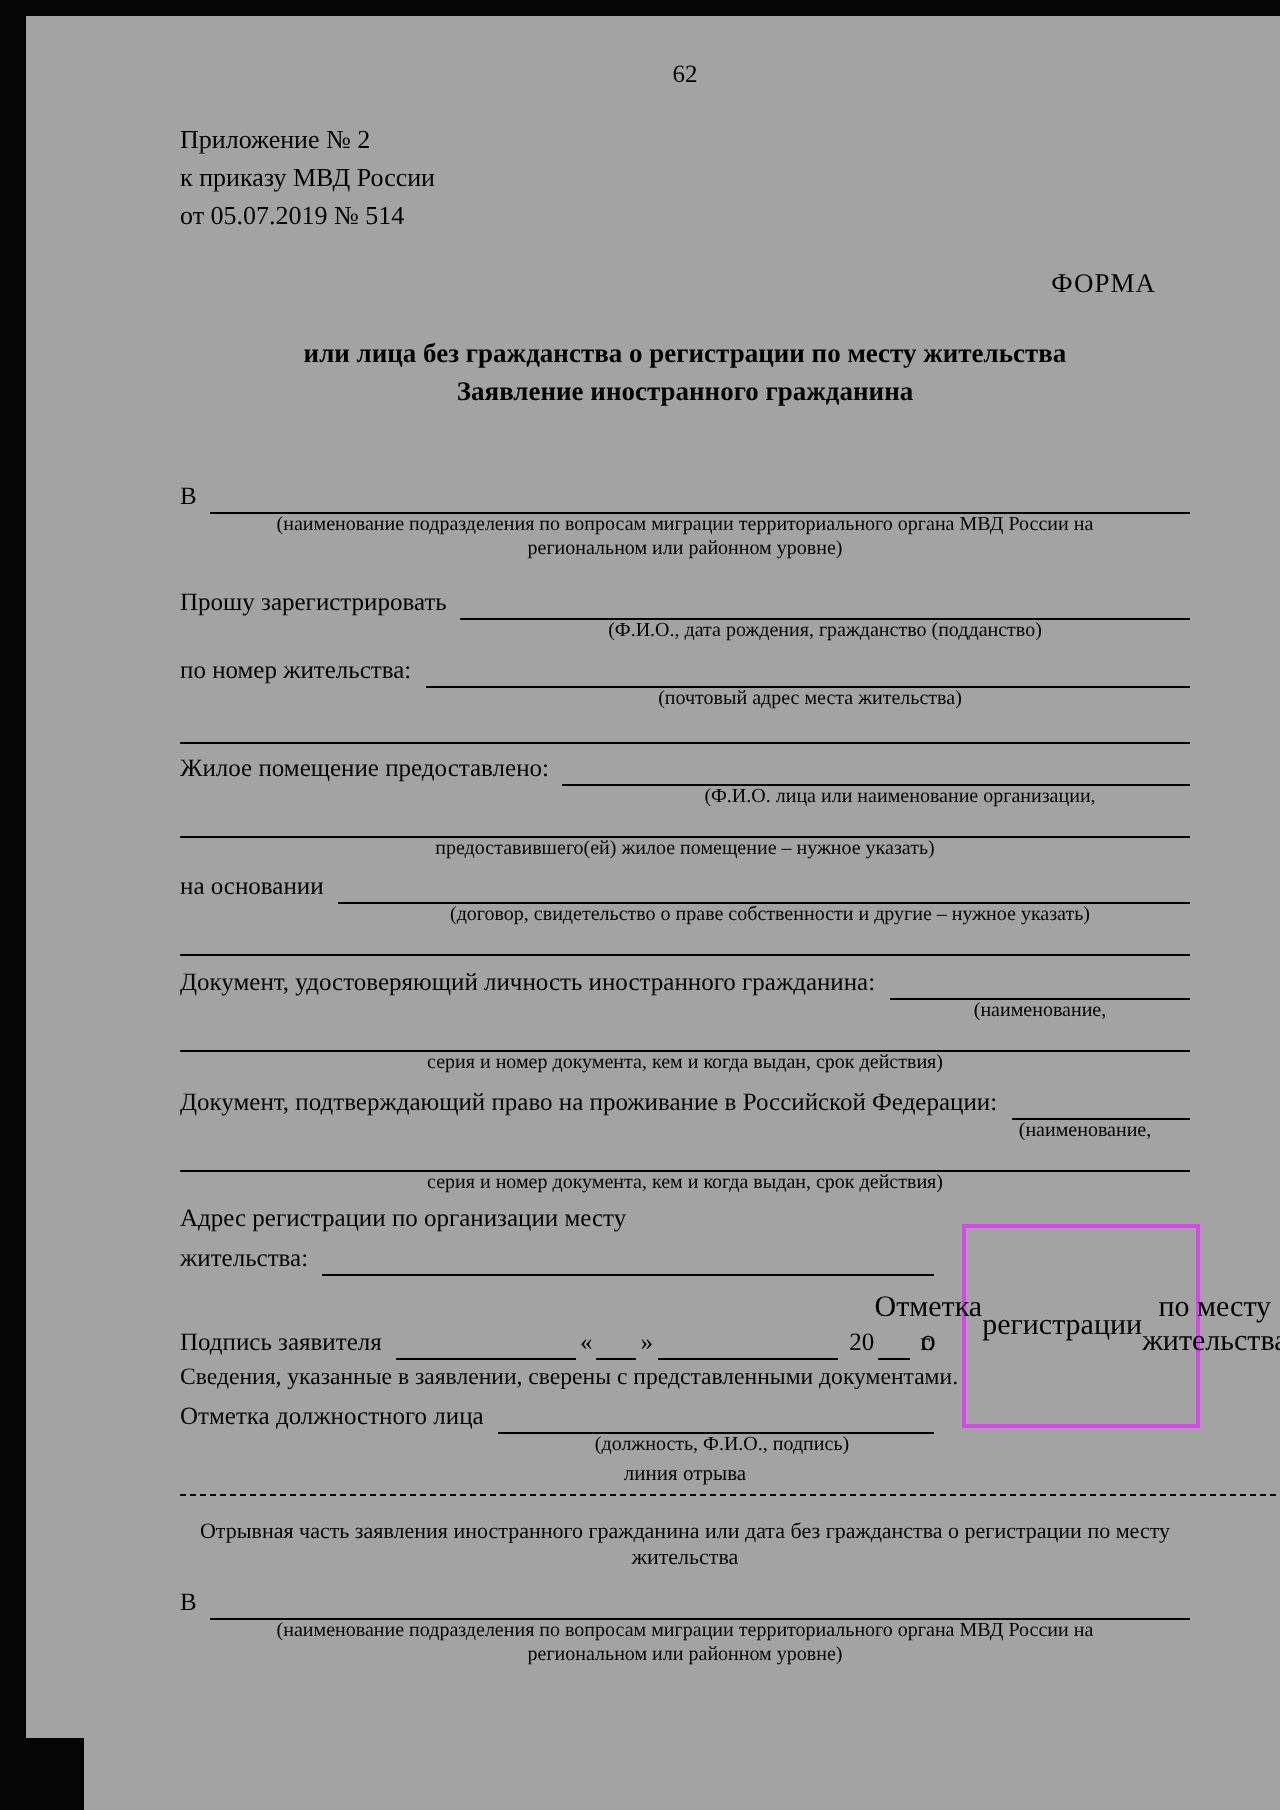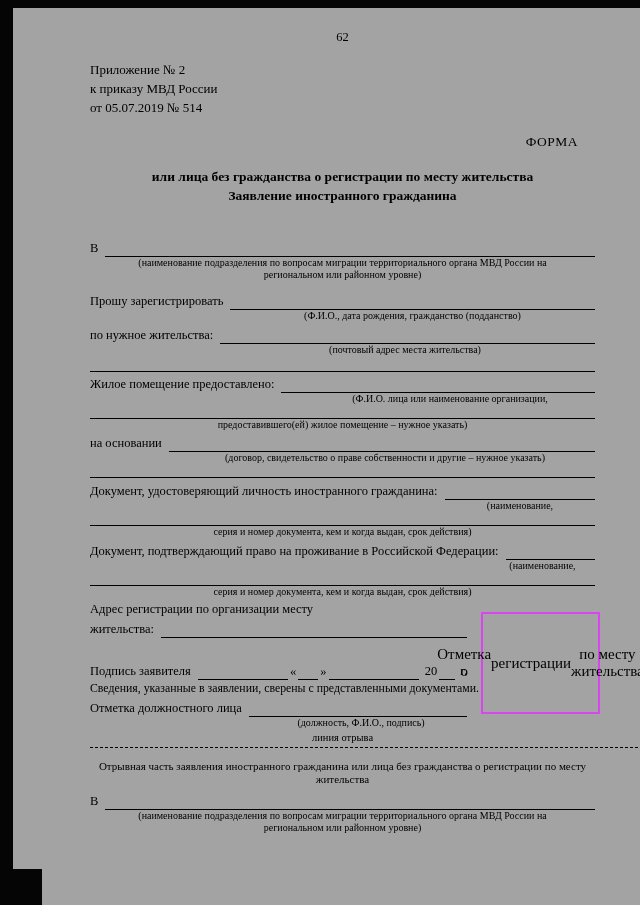--- a/index.html
+++ b/index.html
@@ -65,21 +65,21 @@
     <div class="caption">(наименование подразделения по вопросам миграции территориального органа МВД России на</div>
     <div class="caption">региональном или районном уровне)</div>
 
     <div class="row" style="margin-top:9px">
       <span class="lbl">Прошу зарегистрировать</span>
       <span class="fill"></span>
     </div>
     <div class="caption" style="margin-left:140px">(Ф.И.О., дата рождения, гражданство (подданство)</div>
 
     <div class="row" style="margin-top:2px">
-      <span class="lbl">по нужное жительства:</span>
+      <span class="lbl">по номер жительства:</span>
       <span class="fill"></span>
     </div>
     <div class="caption" style="margin-left:125px">(почтовый адрес места жительства)</div>
     <div class="blank-line" style="margin-top:2px"></div>
 
     <div class="row" style="margin-top:1px">
       <span class="lbl">Жилое помещение предоставлено:</span>
       <span class="fill"></span>
     </div>
     <div class="caption" style="margin-left:215px">(Ф.И.О. лица или наименование организации,</div>
@@ -132,21 +132,21 @@
     <div class="row narrow">
       <span class="lbl">Отметка должностного лица</span>
       <span class="fill"></span>
     </div>
     <div class="caption narrow" style="margin-left:165px">(должность, Ф.И.О., подпись)</div>
 
     <div class="tear-label">линия отрыва</div>
     <div class="tear-dashes"></div>
 
     <div class="tear-heading">
-      <div>Отрывная часть заявления иностранного гражданина или лица без гражданства о регистрации по месту</div>
+      <div>Отрывная часть заявления иностранного гражданина или дата без гражданства о регистрации по месту</div>
       <div>жительства</div>
     </div>
 
     <div class="row" style="margin-top:4px">
       <span class="lbl">В</span>
       <span class="fill"></span>
     </div>
     <div class="caption">(наименование подразделения по вопросам миграции территориального органа МВД России на</div>
     <div class="caption">региональном или районном уровне)</div>
 

